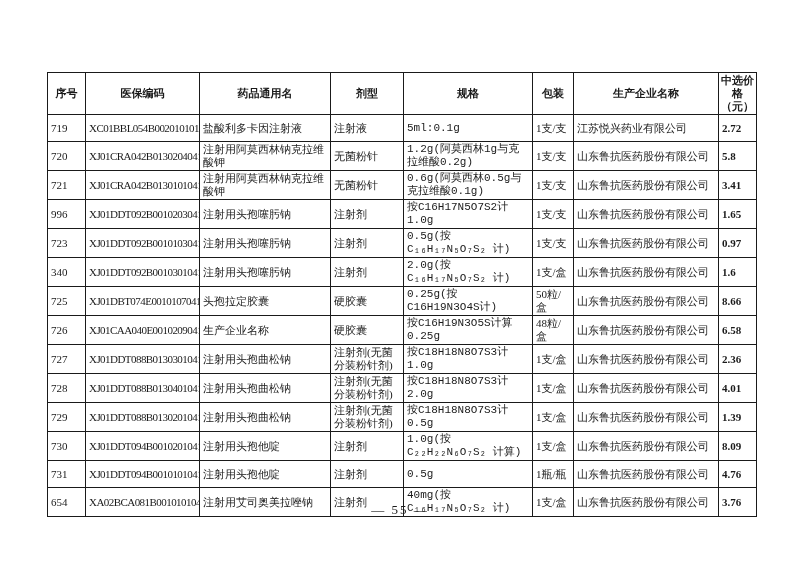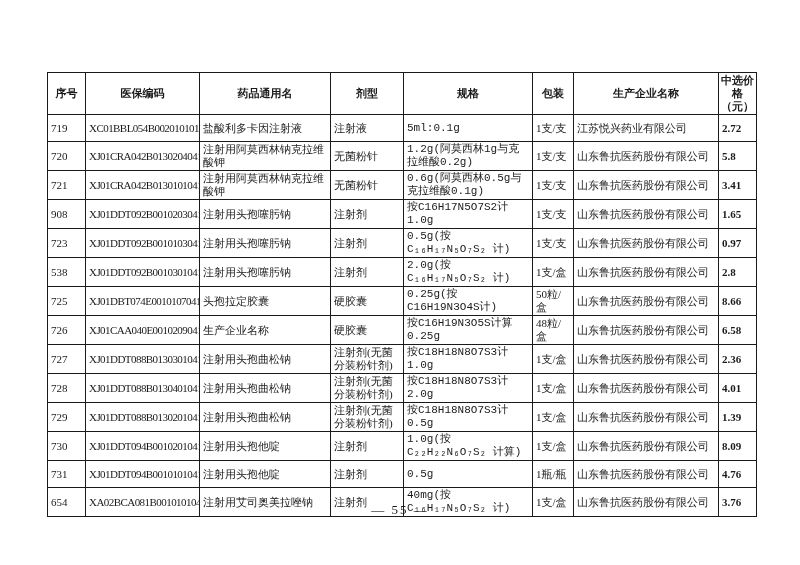--- a/index.html
+++ b/index.html
@@ -114,48 +114,48 @@
           <td class="ac">721</td>
           <td class="al code">XJ01CRA042B013010104129</td>
           <td class="al">注射用阿莫西林钠克拉维酸钾</td>
           <td class="ac">无菌粉针</td>
           <td class="al spec">0.6g(阿莫西林0.5g与克拉维酸0.1g)</td>
           <td class="ac pack">1支/支</td>
           <td class="al">山东鲁抗医药股份有限公司</td>
           <td class="ac price">3.41</td>
         </tr>
         <tr>
-          <td class="ac">908</td>
+          <td class="ac">996</td>
           <td class="al code">XJ01DDT092B001020304129</td>
           <td class="al">注射用头孢噻肟钠</td>
           <td class="ac">注射剂</td>
           <td class="al spec">按C16H17N5O7S2计 1.0g</td>
           <td class="ac pack">1支/支</td>
           <td class="al">山东鲁抗医药股份有限公司</td>
           <td class="ac price">1.65</td>
         </tr>
         <tr>
           <td class="ac">723</td>
           <td class="al code">XJ01DDT092B001010304129</td>
           <td class="al">注射用头孢噻肟钠</td>
           <td class="ac">注射剂</td>
           <td class="al spec">0.5g(按C₁₆H₁₇N₅O₇S₂ 计)</td>
           <td class="ac pack">1支/支</td>
           <td class="al">山东鲁抗医药股份有限公司</td>
           <td class="ac price">0.97</td>
         </tr>
         <tr>
-          <td class="ac">538</td>
+          <td class="ac">340</td>
           <td class="al code">XJ01DDT092B001030104129</td>
           <td class="al">注射用头孢噻肟钠</td>
           <td class="ac">注射剂</td>
           <td class="al spec">2.0g(按C₁₆H₁₇N₅O₇S₂ 计)</td>
           <td class="ac pack">1支/盒</td>
           <td class="al">山东鲁抗医药股份有限公司</td>
-          <td class="ac price">2.8</td>
+          <td class="ac price">1.6</td>
         </tr>
         <tr>
           <td class="ac">725</td>
           <td class="al code">XJ01DBT074E001010704129</td>
           <td class="al">头孢拉定胶囊</td>
           <td class="ac">硬胶囊</td>
           <td class="al spec">0.25g(按C16H19N3O4S计)</td>
           <td class="ac pack">50粒/盒</td>
           <td class="al">山东鲁抗医药股份有限公司</td>
           <td class="ac price">8.66</td>

